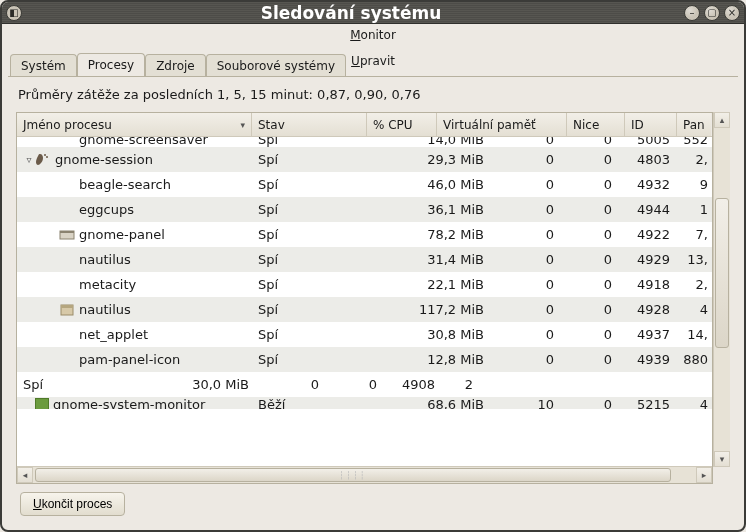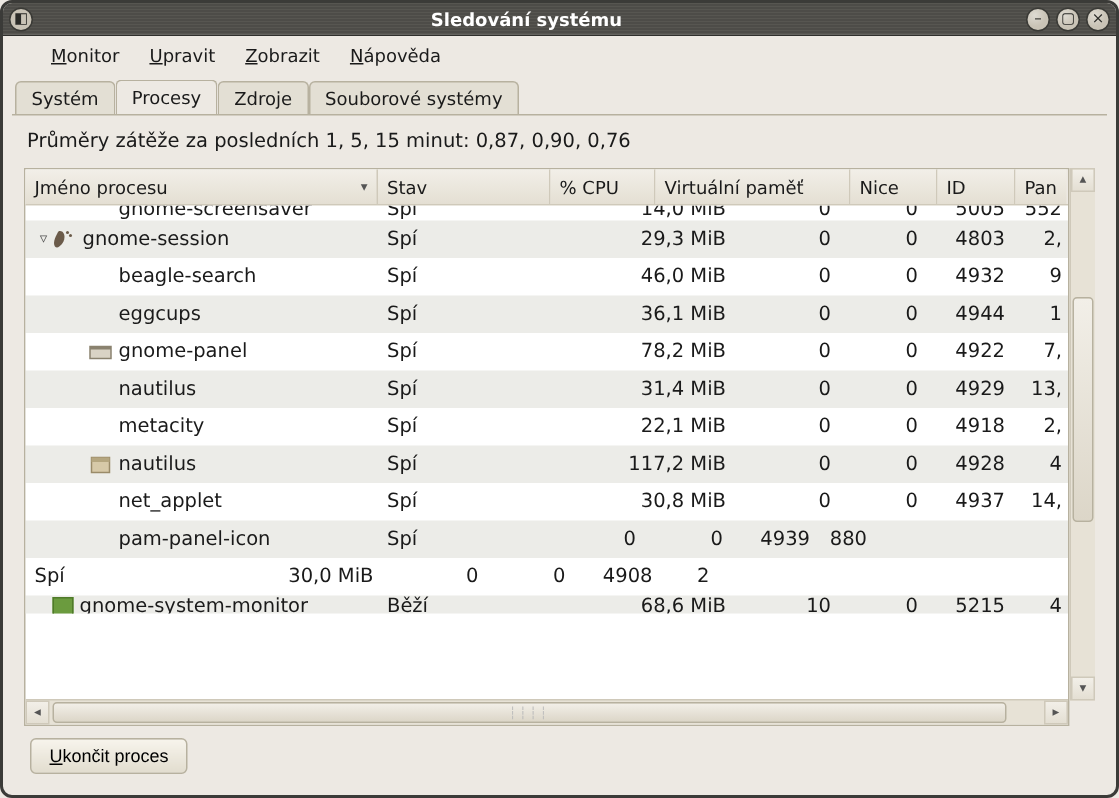--- a/index.html
+++ b/index.html
@@ -22,37 +22,38 @@
     height: 22px;
     background: repeating-linear-gradient(
       to bottom, #575651 0 1px, #4d4c48 1px 2px
     );
     display: flex; align-items: center;
     padding: 0 4px;
     color: #fff;
     border-bottom: 1px solid #2f2f2c;
   }
   .titlebar .title {
-    flex: 1; text-align: center; font-weight: bold; font-size: 12px;
+    flex: 1; text-align: center; font-weight: bold; font-size: 17px;
   }
   .tb-btn {
     width: 16px; height: 16px; border-radius: 50%;
     margin-left: 4px;
     background: radial-gradient(circle at 35% 30%, #fff6, #0000 55%), #c9c3b6;
     border: 1px solid #3a3a36;
     display:inline-flex;align-items:center;justify-content:center;
     font-size:10px;color:#2b2b28;
   }
   .tb-left { width:16px;height:16px; border-radius:50%; background:#c9c3b6;border:1px solid #3a3a36;display:inline-flex;align-items:center;justify-content:center;font-size:10px;color:#2b2b28;}
   .menubar {
     height: 26px;
     display: flex; align-items: center;
-    padding: 0 24px;
+    padding: 0 8px;
     gap: 4px;
     background: #ede9e3;
+    flex-direction: column;
   }
   .menubar .item {
     padding: 4px 8px;
     cursor: default;
   }
   .mn { text-decoration: underline; }
   .tabs-row {
     display: flex; align-items: flex-end;
     padding: 0 8px;
     height: 26px;
@@ -334,20 +335,21 @@
               <div class="cell c-id">4937</div>
               <div class="cell c-pan">14,</div>
             </div>
             <div class="row">
               <div class="cell c-name" style="padding-left:30px">
                 <span class="expander"></span>
                 <span class="ico"></span>
                 <span>pam-panel-icon</span>
               </div>
               <div class="cell c-stav">Spí</div>
+              <div class="cell c-vm">12,8 MiB</div>
               <div class="cell c-cpu">0</div>
               <div class="cell c-nice">0</div>
               <div class="cell c-id">4939</div>
               <div class="cell c-pan">880</div>
             </div>
             <div class="row">
               <div class="cell c-stav">Spí</div>
               <div class="cell c-vm">30,0 MiB</div>
               <div class="cell c-cpu">0</div>
               <div class="cell c-nice">0</div>

